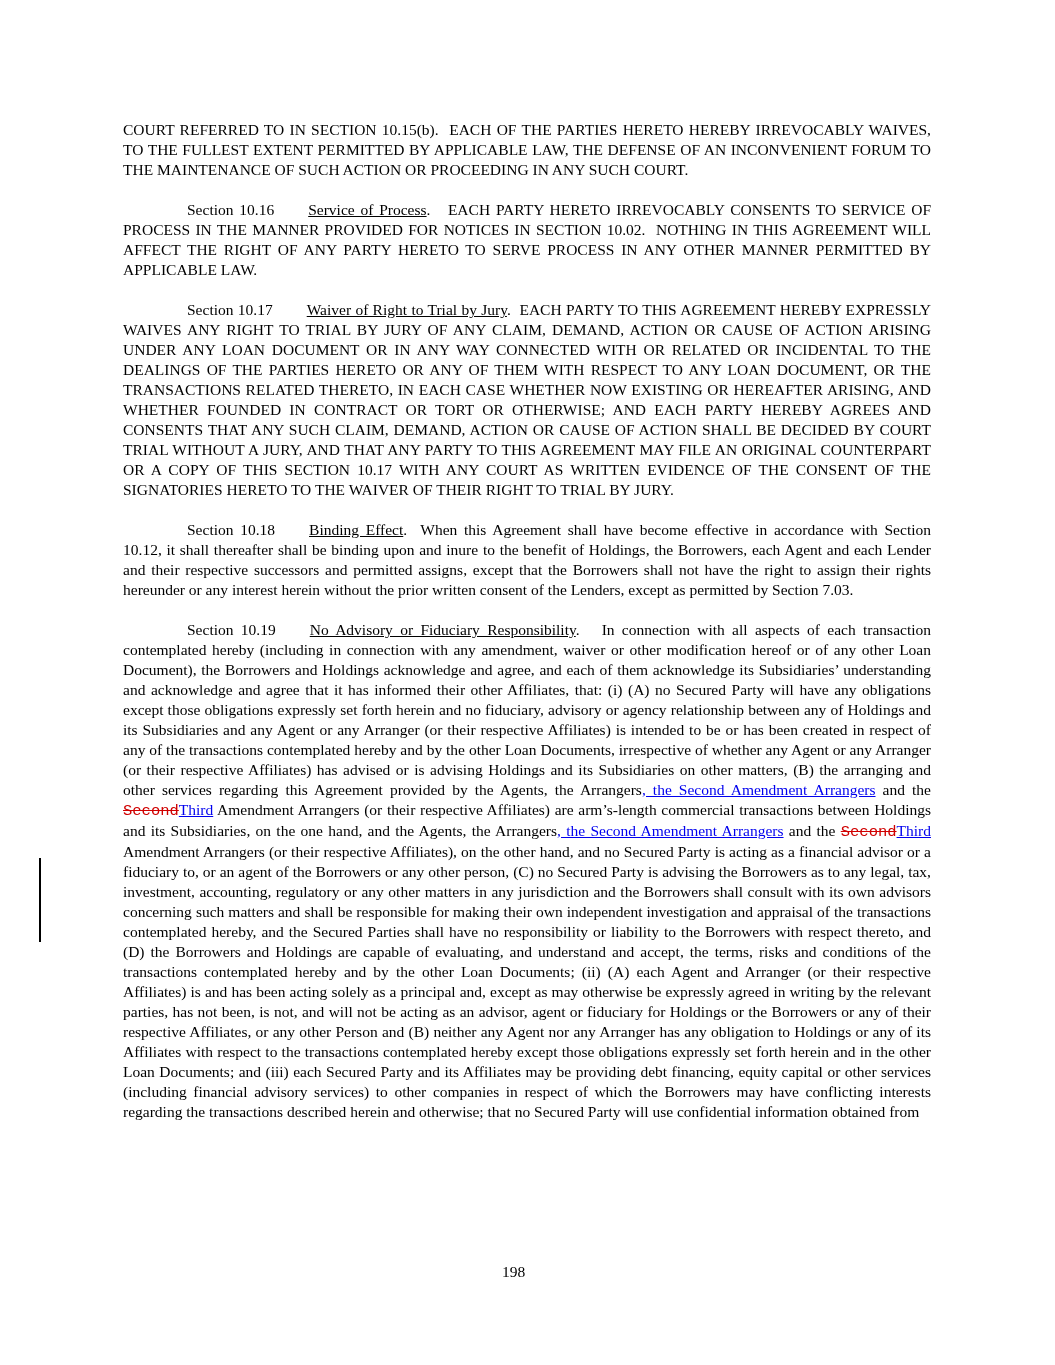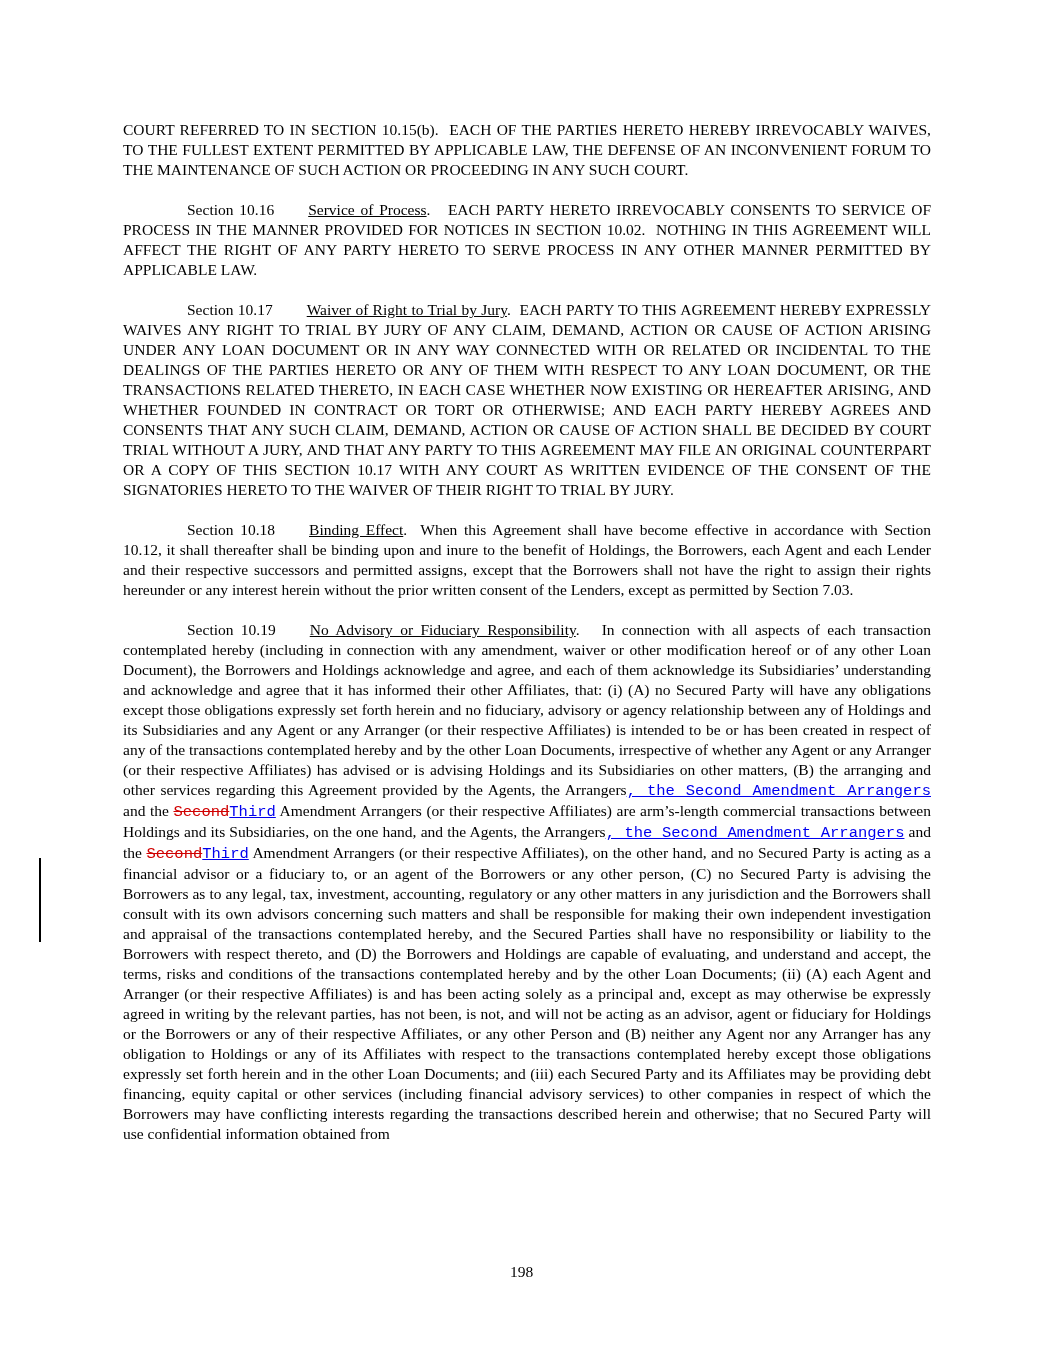--- a/index.html
+++ b/index.html
@@ -24,34 +24,34 @@
     width: 808px;
   }
   .para {
     margin: 0 0 20px 0;
     font-size: 15.5px;
     line-height: 20px;
     text-align: justify;
   }
   .para.indent { text-indent: 64px; }
   .u   { text-decoration: underline; }
-  .ins { color: var(--ins-color, #0000ee); text-decoration: underline; font-family: Liberation Mono, monospace; }
+  .ins { color: var(--ins-color, #0000ee); text-decoration: underline; }
   .del { color: var(--del-color, #d00000); text-decoration: line-through; font-family: Liberation Mono, monospace; }
   .tab { display: inline-block; width: 34px; }
   .change-bar {
     position: absolute;
     left: 39px;
     top: 858px;
     width: 2px;
     height: 84px;
     background: #000000;
   }
   .footer {
     position: absolute;
-    left: 16px;
+    left: 8px;
     top: 1262px;
     width: 100%;
     text-align: center;
     font-size: 15.5px;
     line-height: 20px;
   }
 </style>
 </head>
 <body>
 

